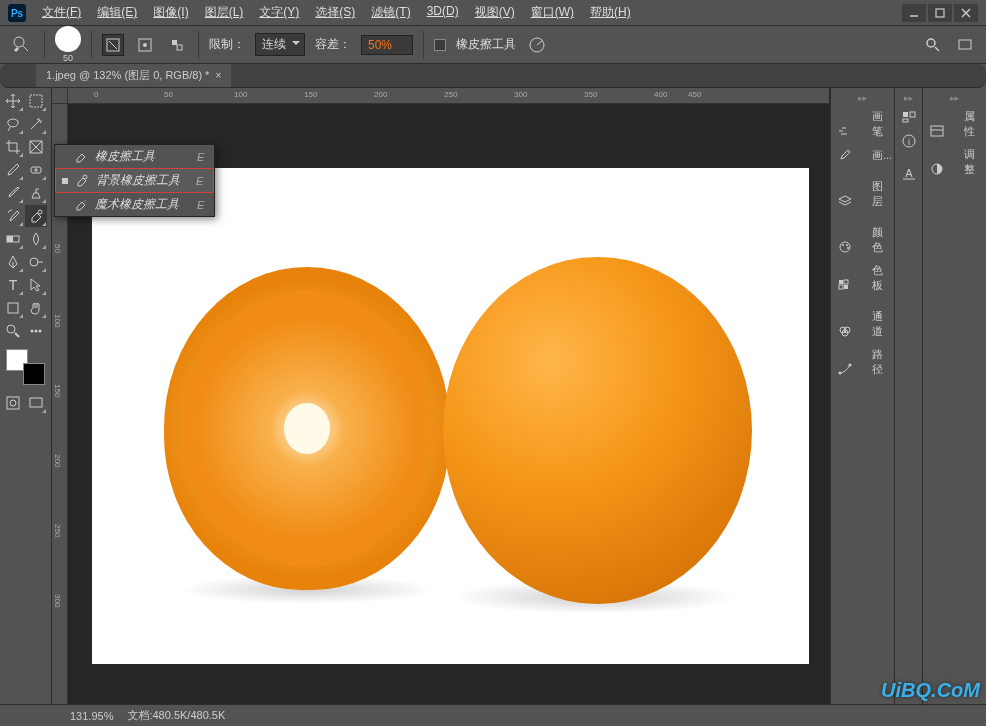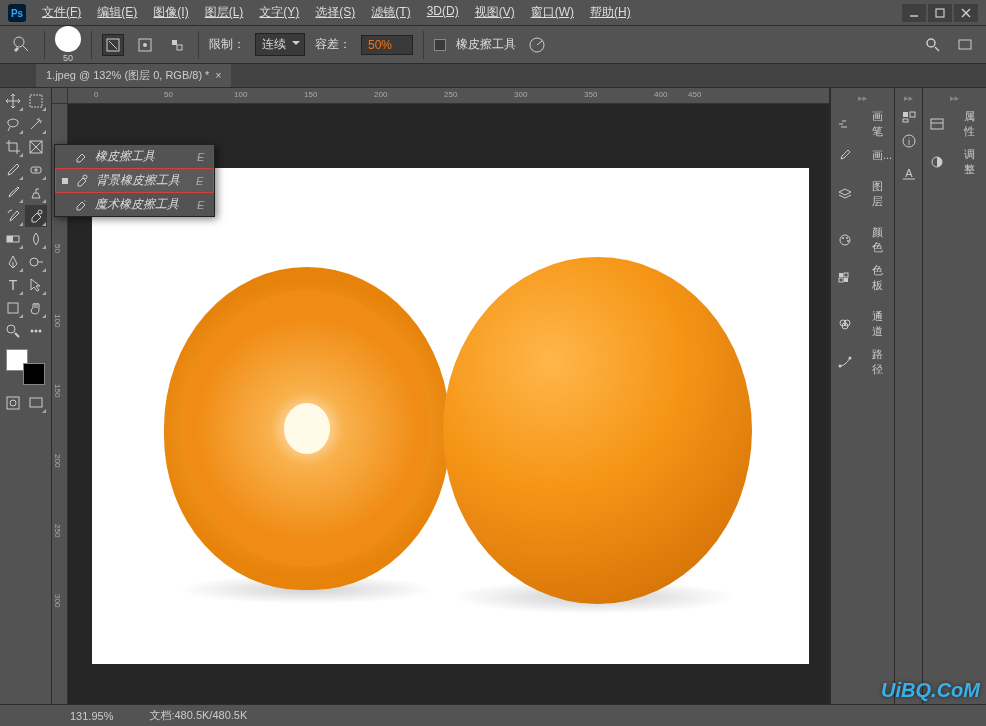--- a/index.html
+++ b/index.html
@@ -23,21 +23,21 @@
 .opt-icon.active { background: #3a3a3a; border: 1px solid #222; }
 .opt-sep { width: 1px; height: 28px; background: #3a3a3a; }
 .opt-label { color: #ddd; font-size: 12px; }
 .dropdown { background: #3a3a3a; border: 1px solid #222; padding: 2px 18px 2px 6px; position: relative; color: #ddd; min-width: 50px; }
 .dropdown::after { content: ""; position: absolute; right: 4px; top: 7px; border: 4px solid transparent; border-top-color: #ccc; }
 .input-num { background: #3a3a3a; border: 1px solid #222; padding: 2px 14px 2px 6px; width: 52px; color: #f97316; position: relative; }
 .chk { width: 12px; height: 12px; border: 1px solid #888; background: #3a3a3a; display: inline-block; vertical-align: middle; }
 .opt-right { margin-left: auto; display: flex; gap: 10px; align-items: center; }
 
 
-.tabbar { height: 24px; background: #424242; display: flex; align-items: flex-end; padding-left: 36px; border-bottom: 1px solid #2c2c2c; }
+.tabbar { height: 24px; background: #424242; display: flex; align-items: flex-end; padding-left: 36px; border-bottom: 1px solid #2c2c2c; border-radius: 8px; }
 .doc-tab { background: #535353; padding: 4px 10px; font-size: 11px; color: #ccc; border-top: 1px solid #666; display: flex; align-items: center; gap: 6px; }
 .tab-close { font-size: 10px; }
 
 
 .workspace { display: flex; height: calc(726px - 26px - 38px - 24px - 22px); }
 .toolbox { width: 52px; background: #535353; border-right: 1px solid #2c2c2c; display: flex; flex-wrap: wrap; align-content: flex-start; padding: 2px; gap: 1px; }
 .tool { width: 22px; height: 22px; display: flex; align-items: center; justify-content: center; cursor: pointer; position: relative; }
 .tool.selected { background: #3a3a3a; }
 .tool-corner { position: absolute; bottom: 1px; right: 1px; width: 0; height: 0; border: 2px solid transparent; border-right-color: #aaa; border-bottom-color: #aaa; }
 
@@ -69,28 +69,28 @@
 .flyout-dot.active { background: #ccc; }
 .flyout-icon { width: 16px; height: 16px; display: flex; align-items: center; justify-content: center; }
 .flyout-label { flex: 1; color: #ddd; font-size: 12px; }
 .flyout-shortcut { color: #aaa; font-size: 11px; margin-left: 10px; }
 
 
 .panels { display: flex; border-left: 1px solid #2c2c2c; }
 .panel-col { background: #535353; border-left: 1px solid #2c2c2c; padding: 3px 2px; }
 .panel-col.narrow { width: 28px; }
 .panel-col.wide { width: 64px; }
-.panel-btn { display: flex; align-items: center; gap: 19px; padding: 4px 4px; cursor: pointer; }
+.panel-btn { display: flex; align-items: flex-end; gap: 19px; padding: 4px 4px; cursor: pointer; }
 .panel-icon { width: 18px; height: 16px; display: flex; align-items: center; justify-content: center; }
 .panel-label { font-size: 11px; color: #ccc; }
 .panel-gap { height: 8px; }
 .panel-collapse { text-align: center; font-size: 9px; color: #888; padding: 2px; }
 
 
-.statusbar { height: 22px; background: #535353; border-top: 1px solid #2c2c2c; display: flex; align-items: center; padding: 0 70px; gap: 36px; font-size: 11px; color: #ccc; }
+.statusbar { height: 22px; background: #535353; border-top: 1px solid #2c2c2c; display: flex; align-items: center; padding: 0 70px; gap: 14px; font-size: 11px; color: #ccc; }
 
 
 .watermark { position: absolute; bottom: 24px; right: 6px; font-size: 20px; font-style: italic; font-weight: bold; color: #3ab0e8; text-shadow: 0 0 4px rgba(0,0,0,0.6); pointer-events: none; }
 
 svg { display: block; }
 </style>
 </head>
 <body>
 
 <div class="menubar">

